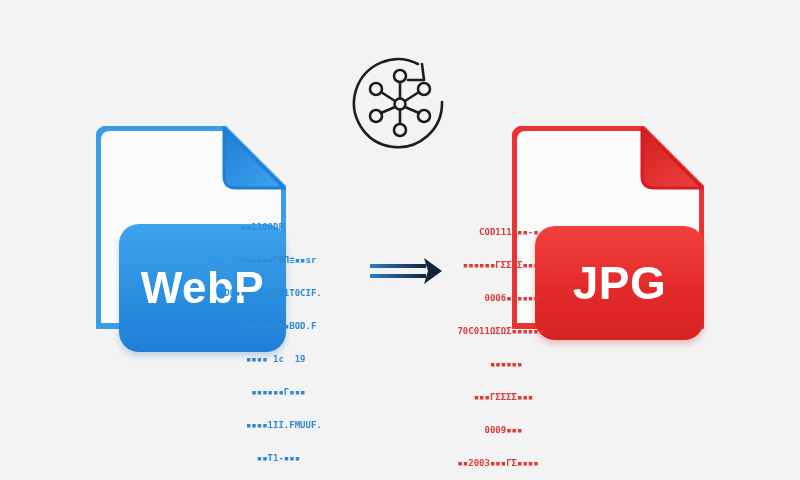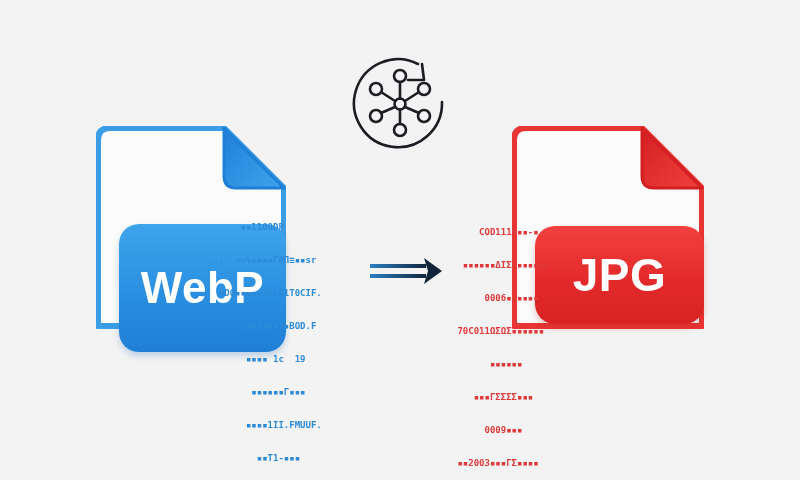--- a/index.html
+++ b/index.html
@@ -30,21 +30,21 @@
       letter-spacing: 0.5px;
       margin-left: 23px;
     }
     .file-webp .label {
       top: 98px; height: 128px;
       background: linear-gradient(180deg, #3ea4ec 0%, #2a8fe0 55%, #1f7fd6 100%);
       font-size: 44px;
       box-shadow: 0 4px 6px rgba(30,110,190,0.25);
     }
     .file-jpg .label {
-      top: 100px; height: 98px;
+      top: 100px; height: 114px;
       background: linear-gradient(180deg, #f2413f 0%, #e32a2a 55%, #d82222 100%);
       font-size: 46px;
       box-shadow: 0 4px 6px rgba(200,30,30,0.25);
     }
 
     
     .bits { position: absolute; font-family: "DejaVu Sans Mono", monospace; font-weight: bold; white-space: pre; line-height: 11px; }
     .bits-blue { color: #2c8ad8; font-size: 9px; left: 208px; top: 200px; }
     .bits-red  { color: #e0393a; font-size: 9px; left: 452px; top: 205px; }
     .bits span { display: block; }
@@ -124,21 +124,21 @@
     
     
     
     
     
     
   </div>
 
   <div class="bits bits-red">
     <span>     COD1110▪▪-▪</span>
-    <span>  ▪▪▪▪▪▪ΔΙΣΔ▪▪▪▪▪▪</span>
+    <span>  ▪▪▪▪▪▪ΓΣΣΣΣ▪▪▪▪▪▪</span>
     <span>      0006▪▪▪▪▪▪</span>
     <span> 70C011ΩΣΩΣ▪▪▪▪▪▪</span>
     <span>       ▪▪▪▪▪▪</span>
     <span>    ▪▪▪ΓΣΣΣΣ▪▪▪</span>
     <span>      0009▪▪▪</span>
     <span> ▪▪2003▪▪▪ΓΣ▪▪▪▪</span>
     
     
     
     <span></span>

